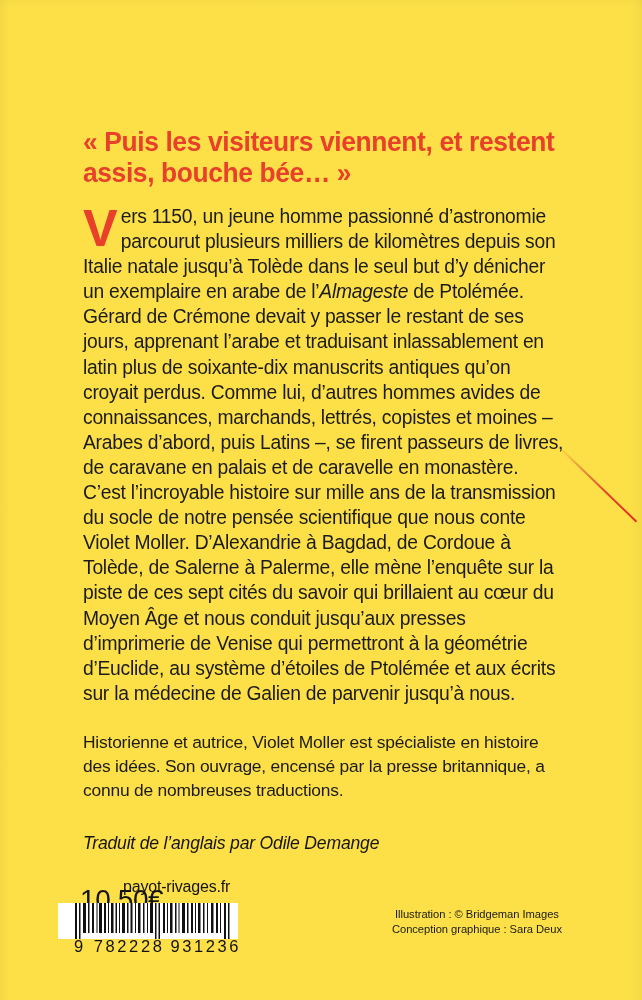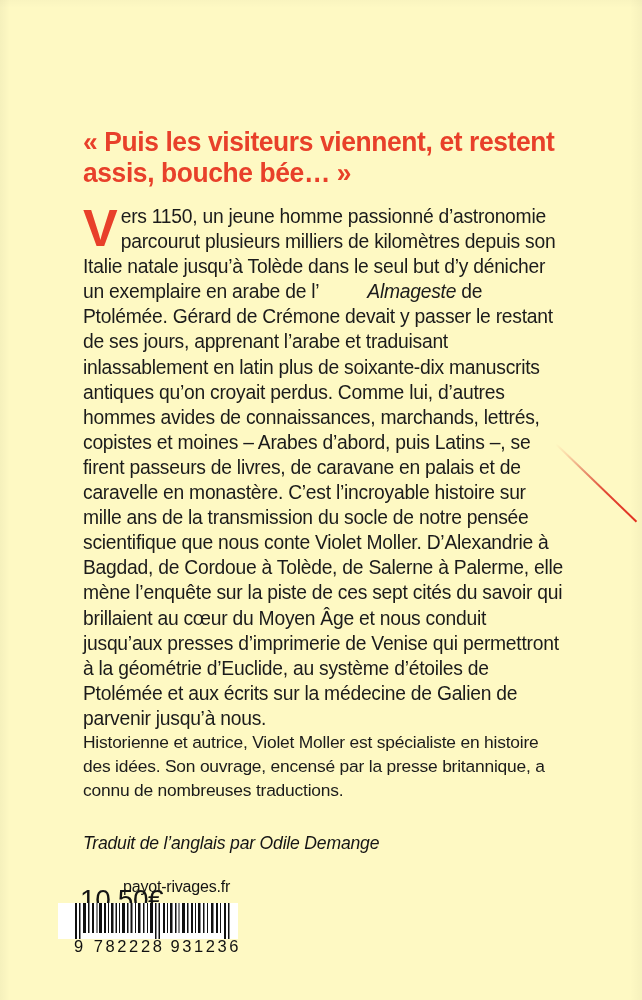--- a/index.html
+++ b/index.html
@@ -8,21 +8,21 @@
     background: #ffffff;
   }
   body {
     font-family: "Liberation Sans", sans-serif;
     -webkit-font-smoothing: antialiased;
   }
   #cover {
     position: relative;
     width: 642px;
     height: 1000px;
-    background: #fef9c3;
+    background: #fde047;
     overflow: hidden;
   }
 
   
   #paper-grain {
     position: absolute;
     inset: 0;
     background:
       linear-gradient(to right, rgba(0,0,0,0.035) 0px, rgba(0,0,0,0) 10px),
       linear-gradient(to left, rgba(0,0,0,0.03) 0px, rgba(0,0,0,0) 12px),
@@ -61,21 +61,20 @@
     float: left;
     color: #e8402a;
     font-size: 52px;
     line-height: 44px;
     font-weight: bold;
     margin: 2px 4px 0 0;
     letter-spacing: -1px;
   }
   #body-copy i {
     font-style: italic;
-    margin-left: 48px;
   }
 
   
   #author-note {
     position: absolute;
     left: 83px;
     top: 713px;
     width: 478px;
     font-size: 17.4px;
     line-height: 24px;
@@ -233,14 +232,18 @@
         <rect x="162" y="0" width="1" height="30"></rect>
         <rect x="166" y="0" width="2" height="36"></rect>
         <rect x="170" y="0" width="1.5" height="36"></rect>
       </g>
     </svg>
     <div id="barcode-digits">
       <span class="lead">9</span><span>782228</span><span style="margin-left:6px">931236</span>
     </div>
   </div>
 
+  <div id="credits">
+    <div>Illustration : © Bridgeman Images</div>
+    <div>Conception graphique : Sara Deux</div>
+  </div>
 
 </div>
 
 </body></html>

